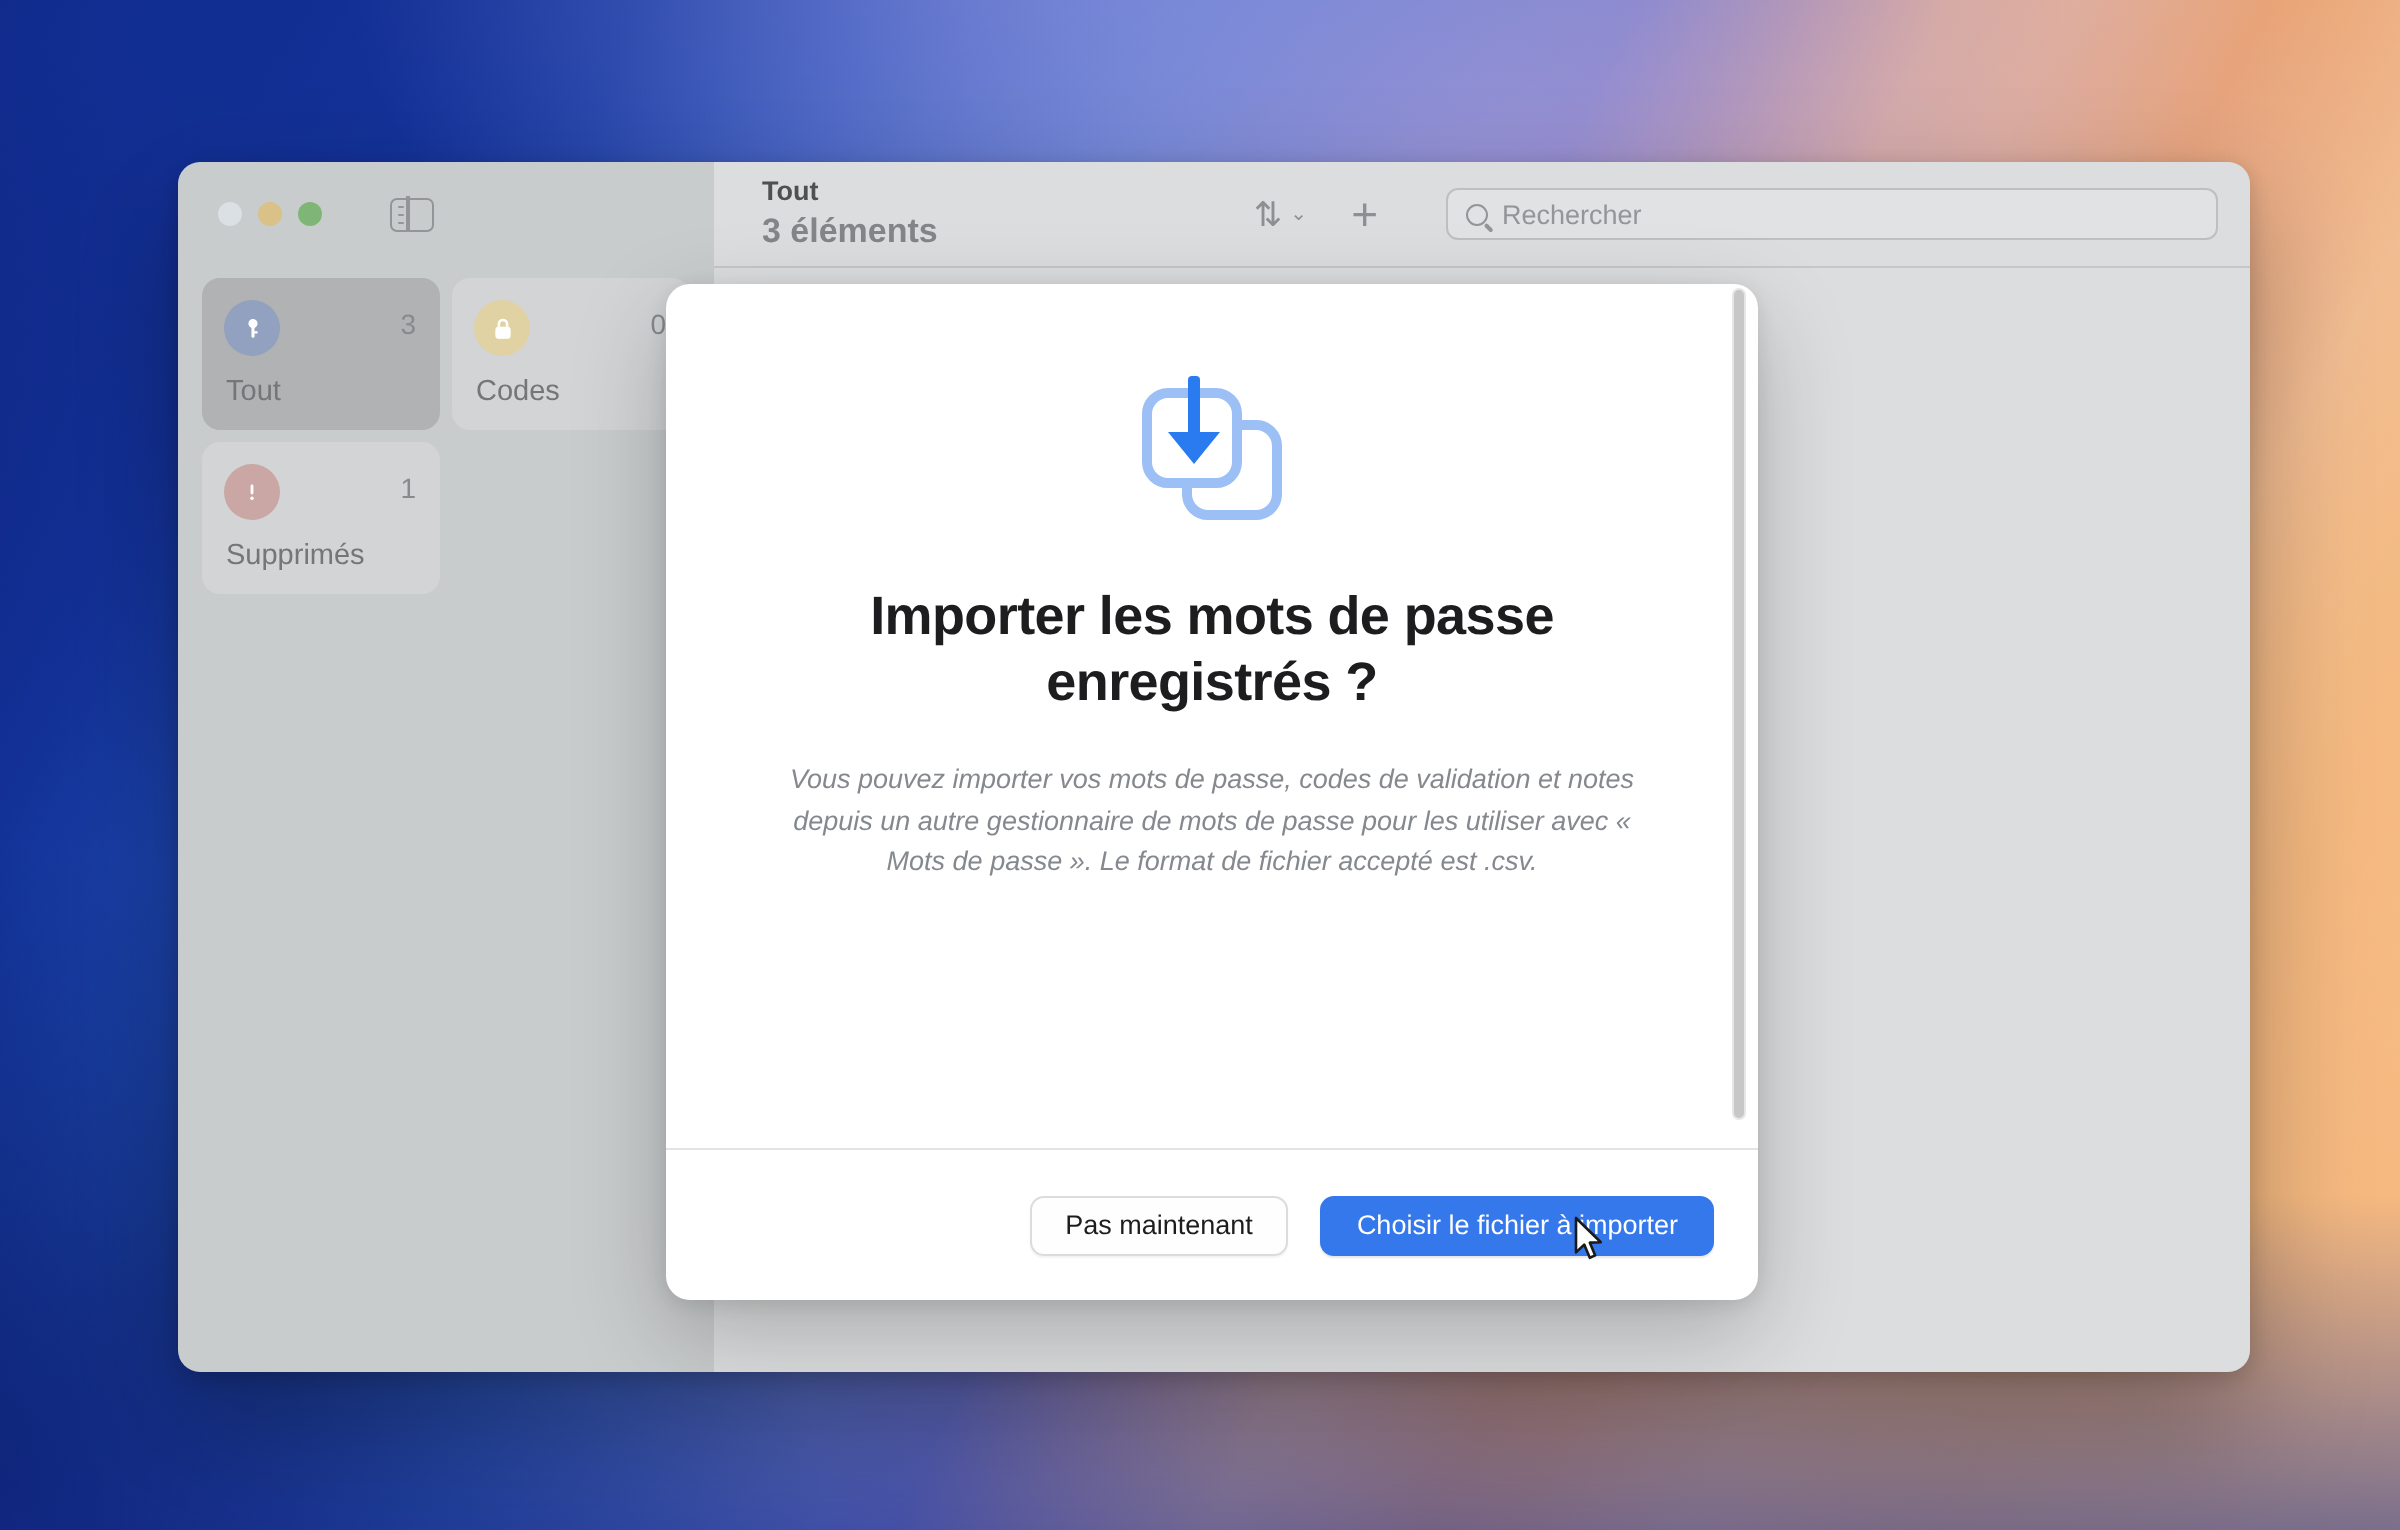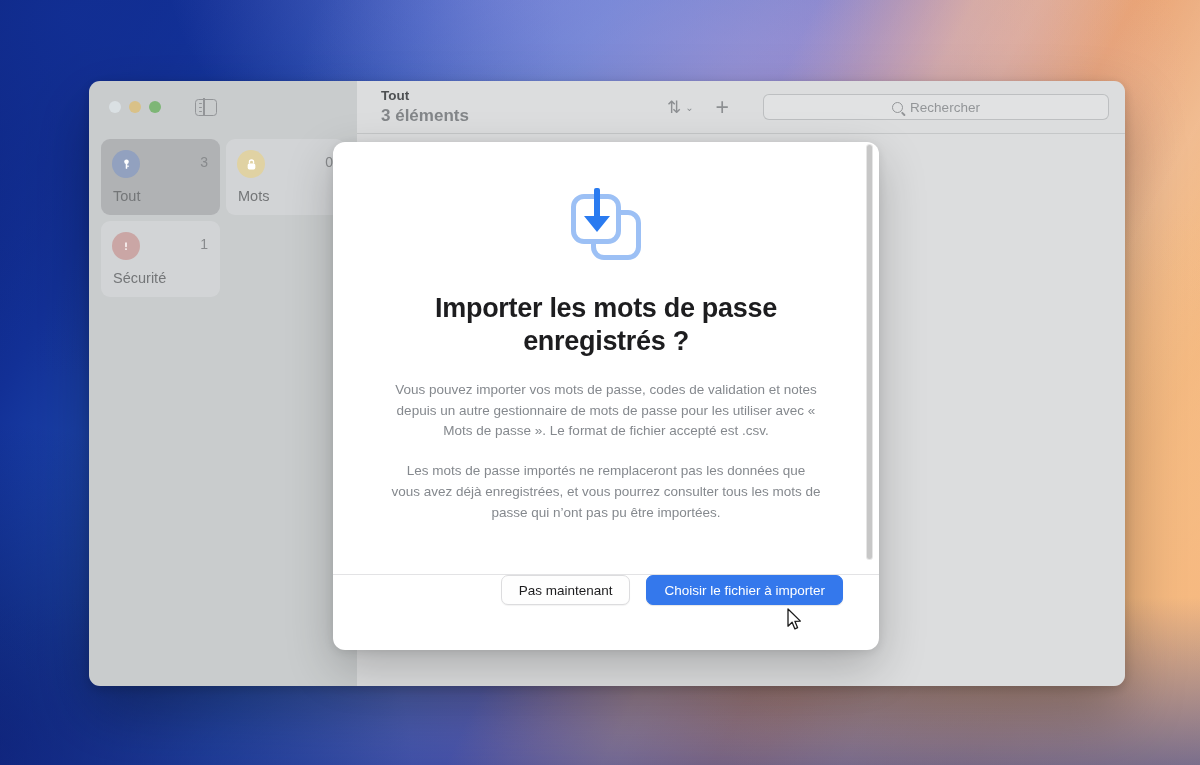--- a/index.html
+++ b/index.html
@@ -216,31 +216,30 @@
     align-items: center;
     justify-content: center;
     color: #878d93;
   }
   #sort-btn { gap: 5px; margin-right: 22px; }
   .sort-arrows { font-size: 17px; letter-spacing: -1px; }
   .chev { font-size: 10px; }
   #add-btn { font-size: 23px; font-weight: 300; margin-right: 12px; }
 
   #search-field {
-    width: 346px;
+    width: 386px;
     height: 26px;
     border-radius: 6px;
     border: 1px solid rgba(140,146,152,0.45);
     background: rgba(255,255,255,0.13);
     display: flex;
     align-items: center;
     padding: 0 9px;
     gap: 7px;
     margin-left: 22px;
-    justify-content: center;
   }
   .search-glyph {
     width: 11px; height: 11px;
     border: 1.5px solid #8d9399;
     border-radius: 50%;
     position: relative;
     flex: 0 0 auto;
   }
   .search-glyph::after {
     content: "";
@@ -332,20 +331,21 @@
     line-height: 1.22;
     letter-spacing: -0.3px;
     margin-bottom: 22px;
   }
   .sheet-para {
     font-size: 13.5px;
     color: #85898e;
     line-height: 1.54;
     margin-bottom: 19px;
     padding: 0 6px;
+    font-style: italic;
   }
   .sheet-para:last-child { margin-bottom: 0; }
 
   #sheet-scrollbar-track {
     position: absolute;
     right: 6px; top: 0px; bottom: 0px;
     width: 7px;
   }
   #sheet-scrollbar-thumb {
     position: absolute;
@@ -355,23 +355,24 @@
     border-radius: 4px;
     background: rgba(0,0,0,0.22);
     border: 1px solid rgba(255,255,255,0.55);
   }
 
   #sheet-footer {
     height: 76px;
     flex: 0 0 76px;
     border-top: 1px solid #e3e3e5;
     display: flex;
+    align-items: center;
     justify-content: flex-end;
     gap: 16px;
-    padding-right: 36px;
+    padding-right: 22px;
   }
   .sheet-btn {
     height: 30px;
     border-radius: 7px;
     font-size: 13.5px;
     font-family: "Liberation Sans", sans-serif;
     display: flex;
     align-items: center;
     justify-content: center;
     padding: 0 17px;
@@ -448,33 +449,33 @@
 
 
         <div class="side-card">
           <div class="sc-icon ic-yellow">
             <svg width="13" height="13" viewBox="0 0 24 24" fill="#fff">
               <path d="M7 10V7.5a5 5 0 0110 0V10h-2.4V7.5a2.6 2.6 0 10-5.2 0V10z"></path>
               <rect x="5" y="10" width="14" height="11" rx="3"></rect>
             </svg>
           </div>
           <span class="sc-count">0</span>
-          <span class="sc-label">Mots</span>
+          <span class="sc-label">Codes</span>
         </div>
 
 
         <div class="side-card">
           <div class="sc-icon ic-red">
             <svg width="12" height="12" viewBox="0 0 24 24" fill="#fff">
               <rect x="10.6" y="4.5" width="2.8" height="10" rx="1.4"></rect>
               <circle cx="12" cy="18.2" r="1.7"></circle>
             </svg>
           </div>
           <span class="sc-count">1</span>
-          <span class="sc-label">Sécurité</span>
+          <span class="sc-label">Supprimés</span>
         </div>
 
 
       </div>
     </div>
 
     <div id="content">
       <div id="content-toolbar">
         <div id="list-title-wrap">
           <span id="list-title">Tout</span>
@@ -511,21 +512,20 @@
       <div id="sheet-icon">
         <span class="sq-back"></span>
         <span class="sq-front"></span>
         <span class="arrow-shaft"></span>
         <span class="arrow-head"></span>
       </div>
 
       <h1 id="sheet-title">Importer les mots de passe enregistrés ?</h1>
 
       <p class="sheet-para">Vous pouvez importer vos mots de passe, codes de validation et notes depuis un autre gestionnaire de mots de passe pour les utiliser avec « Mots de passe ». Le format de fichier accepté est .csv.</p>
-      <p class="sheet-para">Les mots de passe importés ne remplaceront pas les données que vous avez déjà enregistrées, et vous pourrez consulter tous les mots de passe qui n’ont pas pu être importées.</p>
 
       <div id="sheet-scrollbar-track">
         <div id="sheet-scrollbar-thumb"></div>
       </div>
     </div>
 
     <div id="sheet-footer">
       <div id="btn-secondary" class="sheet-btn">Pas maintenant</div>
       <div id="btn-primary" class="sheet-btn">Choisir le fichier à importer</div>
     </div>

